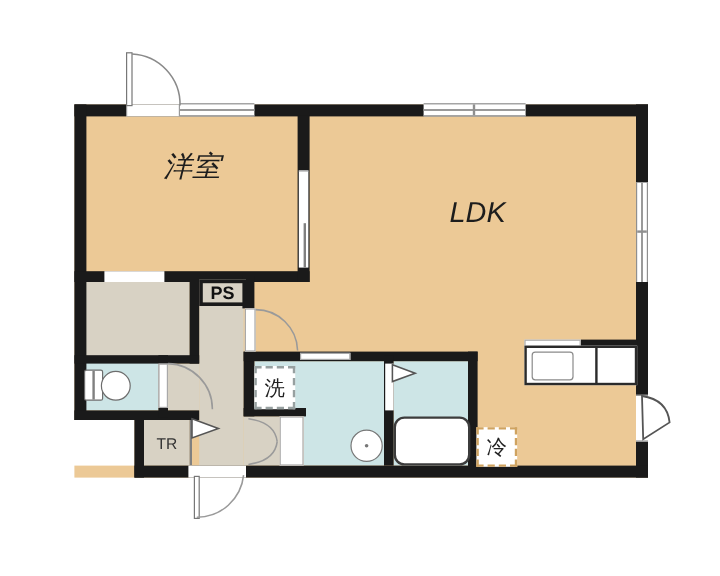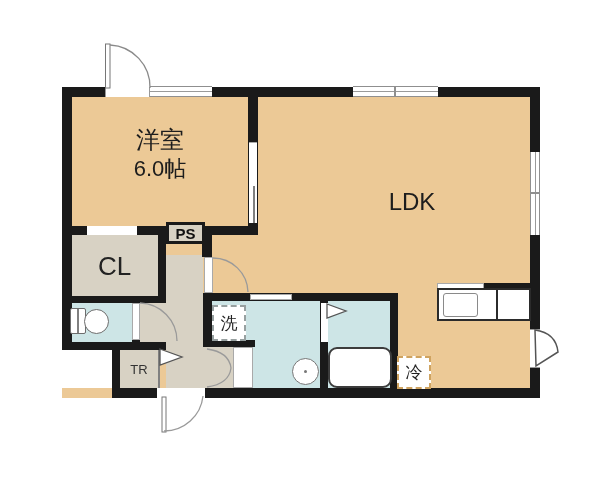--- a/index.html
+++ b/index.html
@@ -41,21 +41,21 @@
   .basin{position:absolute;background:#fff;border:1.5px solid #777;border-radius:50%;box-sizing:border-box;}
   .dot{position:absolute;background:#777;border-radius:50%;}
   .wc-tank{position:absolute;background:#fff;border:1.5px solid #6d6d6d;border-radius:2px;box-sizing:border-box;}
   .wc-bowl{position:absolute;background:#fff;border:1.5px solid #6d6d6d;border-radius:50%;box-sizing:border-box;}
   .ps-box{
     position:absolute;background:var(--room-gray);border:3px solid var(--wall);box-sizing:border-box;
     display:flex;align-items:center;justify-content:center;font-weight:bold;font-size:15px;color:#111;
   }
   
   .room-label{position:absolute;color:#1d1d1d;text-align:center;line-height:1.25;}
-  .room-label .nm{font-size:24px;}
+  .room-label .nm{font-size:24px;font-style:italic;}
   .room-label .ar{font-size:22px;}
   .small-label{position:absolute;color:#222;display:flex;align-items:center;justify-content:center;}
   .brand{
     position:absolute;color:var(--brand-gray);font-size:27px;letter-spacing:0.5px;text-align:center;
   }
   svg.overlay{position:absolute;left:0;top:0;pointer-events:none;}
   .thinline{position:absolute;background:#808080;}
 </style>
 </head>
 <body>
@@ -111,21 +111,21 @@
   <div class="gap" style="left:249px;top:142px;width:8px;height:81px;border-top:1px solid #aaa;box-sizing:border-box;"></div>
   <div class="thinline" style="left:253px;top:186px;width:2px;height:37px;"></div>
 
   <div class="panel" style="left:250px;top:294px;width:42px;height:6px;"></div>
 
   <div class="panel" style="left:204px;top:257px;width:9px;height:36px;"></div>
   <div class="panel" style="left:132px;top:303px;width:8px;height:37px;"></div>
   <div class="panel" style="left:233px;top:347px;width:20px;height:41px;"></div>
   <div class="gap" style="left:321px;top:303px;width:7px;height:39px;"></div>
 
-  <div class="ps-box" style="left:166px;top:222px;width:39px;height:22px;text-align:center;">
+  <div class="ps-box" style="left:166px;top:233px;width:39px;height:22px;text-align:center;">
     <span>PS</span>
   </div>
 
   <div class="panel" style="left:437px;top:283px;width:47px;height:6px;"></div>
   <div class="counter" style="left:437px;top:288px;width:94px;height:33px;"></div>
   <div class="sink" style="left:443px;top:293px;width:35px;height:24px;"></div>
   <div class="thinline" style="left:496px;top:289px;width:2px;height:31px;background:#2b2b2b;"></div>
   <div class="dashed-box fridge" style="left:397px;top:356px;width:34px;height:33px;">
     <span>冷</span>
   </div>
@@ -158,26 +158,22 @@
     <path d="M164,431 A39,39 0 0 0 203,396" fill="none" stroke="#9a9a9a" stroke-width="1.3"></path>
 
     <path d="M535,330 Q556,333 558,352 L536,366 Z" fill="#fff" stroke="#555" stroke-width="1.5"></path>
 
     <path d="M160,349 L182,357 L160,365 Z" fill="#fff" stroke="#555" stroke-width="1.3"></path>
     <path d="M327,304 L346,311 L327,318 Z" fill="#fff" stroke="#555" stroke-width="1.3"></path>
   </svg>
 
   <div class="room-label" style="left:80px;top:125px;width:160px;">
     <div class="nm">洋室</div>
-    <div class="ar">6.0帖</div>
   </div>
-  <div class="room-label" style="left:332px;top:163px;width:160px;margin-top:24px;">
+  <div class="room-label" style="left:318px;top:163px;width:160px;">
     <div class="nm">LDK</div>
-  </div>
-  <div class="small-label" style="left:71px;top:240px;width:87px;height:52px;font-size:26px;">
-    <span>CL</span>
   </div>
   <div class="small-label" style="left:120px;top:357px;width:38px;height:24px;font-size:13px;color:#333;">
     <span>TR</span>
   </div>
 
 
 </div>
 
 </body></html>

